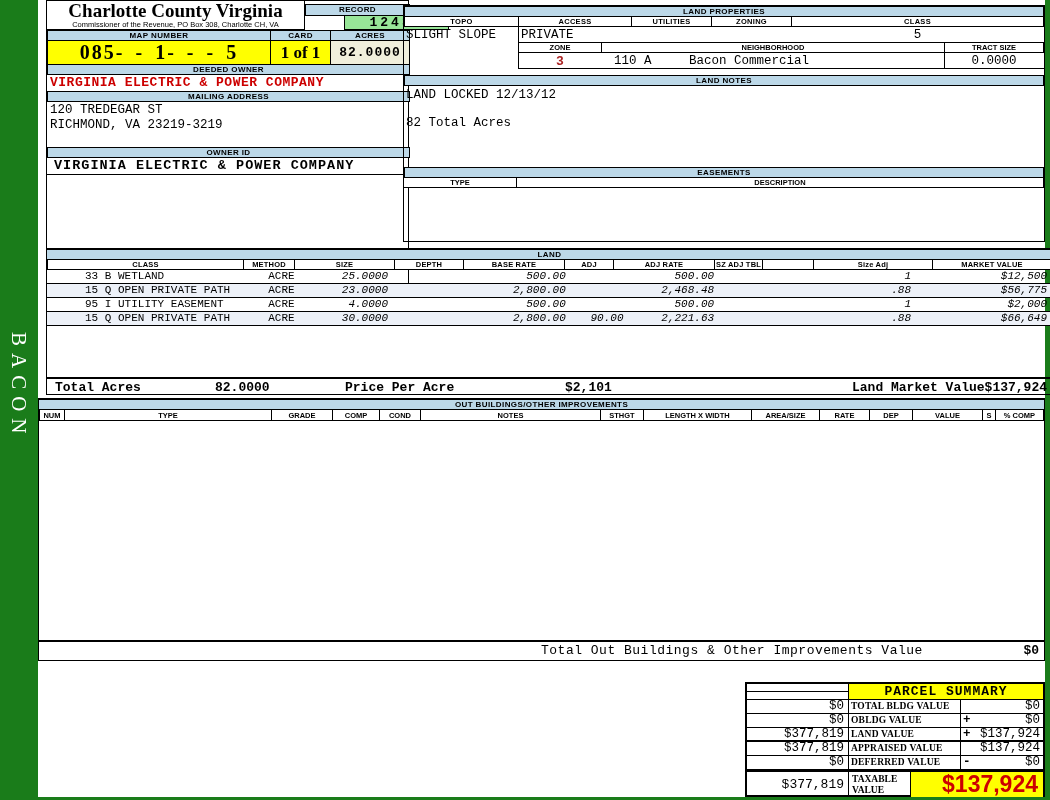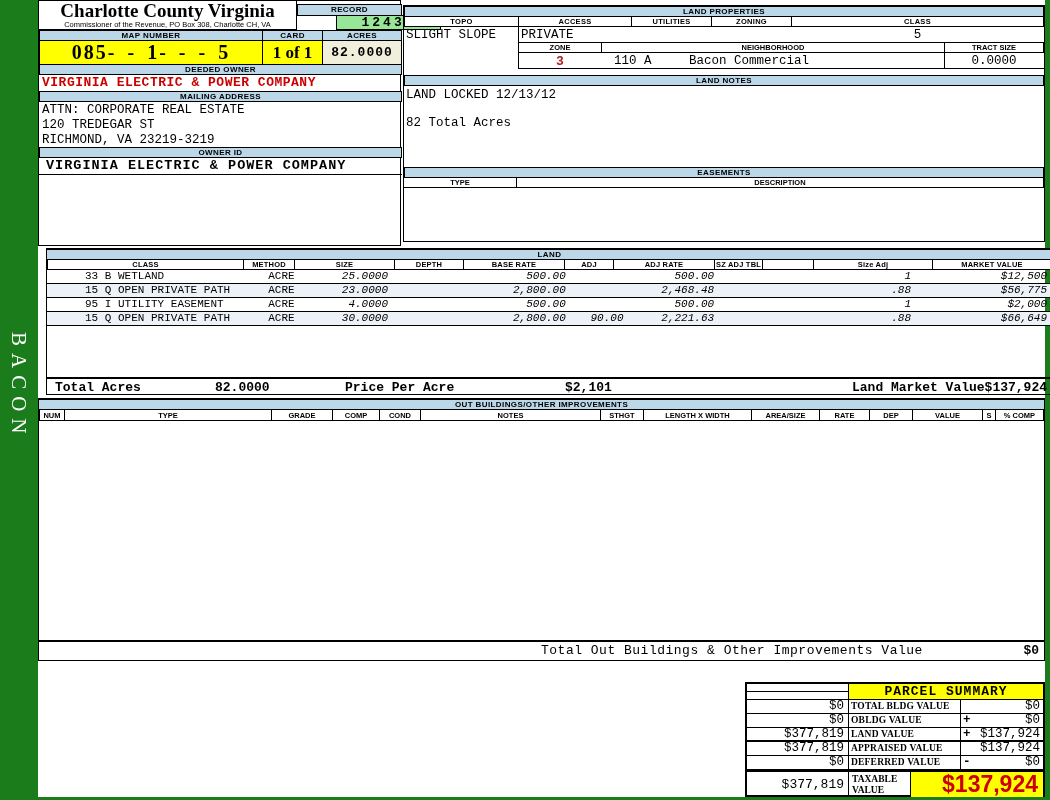--- a/index.html
+++ b/index.html
@@ -26,21 +26,21 @@
 
   
   #bacon-label {
     position:absolute; left:6px; top:332px; height:160px;
     writing-mode:vertical-rl; text-orientation:mixed;
     color:#fff; font-family:"Liberation Serif","DejaVu Serif",serif;
     font-size:21px; letter-spacing:7px;
   }
 
   
-  #left-block { left:0; top:0; width:363px; height:246px; border:1px solid #000; }
+  #left-block { left:8px; top:0; width:363px; height:284px; border:1px solid #000; }
   #title-box { left:0; top:0; width:258px; height:29px; border-right:1px solid #000; border-bottom:1px solid #000; text-align:center; }
   #county-title { font-size:19px; font-weight:bold; line-height:20px; }
   #commissioner { font-size:7.5px; line-height:8px; }
   #record-bar { left:258px; top:3px; width:105px; height:12px; }
   #record-value { left:258px; top:14px; width:105px; height:15px; border:1px solid #000; background:#98e698; text-align:center; font-size:13px; font-weight:bold; letter-spacing:3px; line-height:14px;margin-left:39px; }
   #mapnum-bar { left:0; top:29px; width:224px; height:11px; }
   #card-bar   { left:223px; top:29px; width:61px; height:11px; }
   #acres-bar  { left:283px; top:29px; width:80px; height:11px; }
   #mapnum-value { left:0; top:39px; width:224px; height:25px; border:1px solid #000; background:#ffff00; text-align:center; font-size:20px; font-weight:bold; line-height:23px; letter-spacing:2px; word-spacing:4px; white-space:pre; }
   #card-value   { left:223px; top:39px; width:61px; height:25px; border:1px solid #000; background:#ffff00; text-align:center; font-size:17px; font-weight:bold; line-height:23px; }
@@ -143,21 +143,20 @@
     <div class="abs bar" id="card-bar">CARD</div>
     <div class="abs bar" id="acres-bar">ACRES</div>
     <div class="abs serif" id="mapnum-value">085- - 1- - - 5</div>
     <div class="abs serif" id="card-value">1 of 1</div>
     <div class="abs mono" id="acres-value">82.0000</div>
 
     <div class="abs bar" id="deeded-bar">DEEDED OWNER</div>
     <div class="abs mono" id="deeded-owner">VIRGINIA ELECTRIC &amp; POWER COMPANY</div>
     <div class="abs bar" id="mailing-bar">MAILING ADDRESS</div>
     <div class="abs mono" id="mailing-address">
-      <div>ATTN: CORPORATE REAL ESTATE</div>
       <div>120 TREDEGAR ST</div>
       <div>RICHMOND, VA 23219-3219</div>
     </div>
     <div class="abs bar" id="ownerid-bar">OWNER ID</div>
     <div class="abs mono" id="owner-id">VIRGINIA ELECTRIC &amp; POWER COMPANY</div>
   </div>
 
   <div class="abs" id="right-block">
     <div class="abs bar" id="lp-bar">LAND PROPERTIES</div>
     <div class="abs lp-hdr" id="lp-hdr-topo">TOPO</div>

